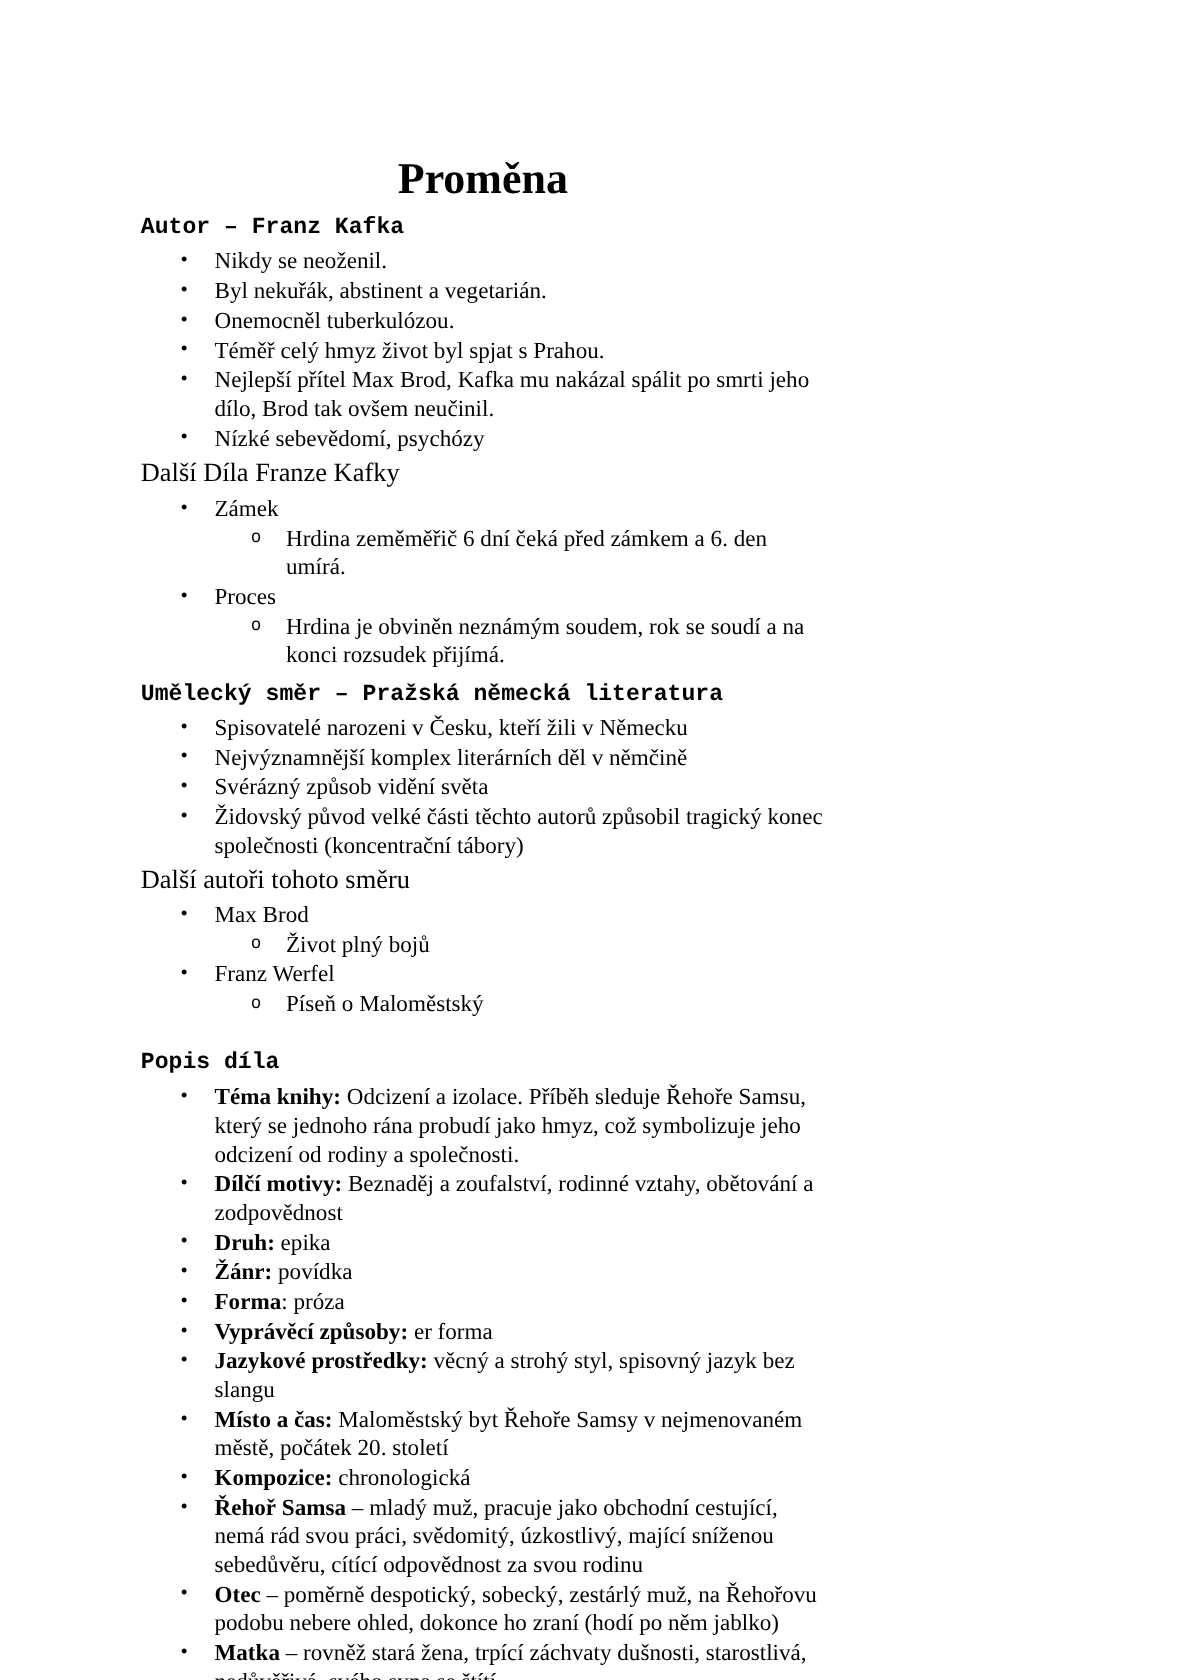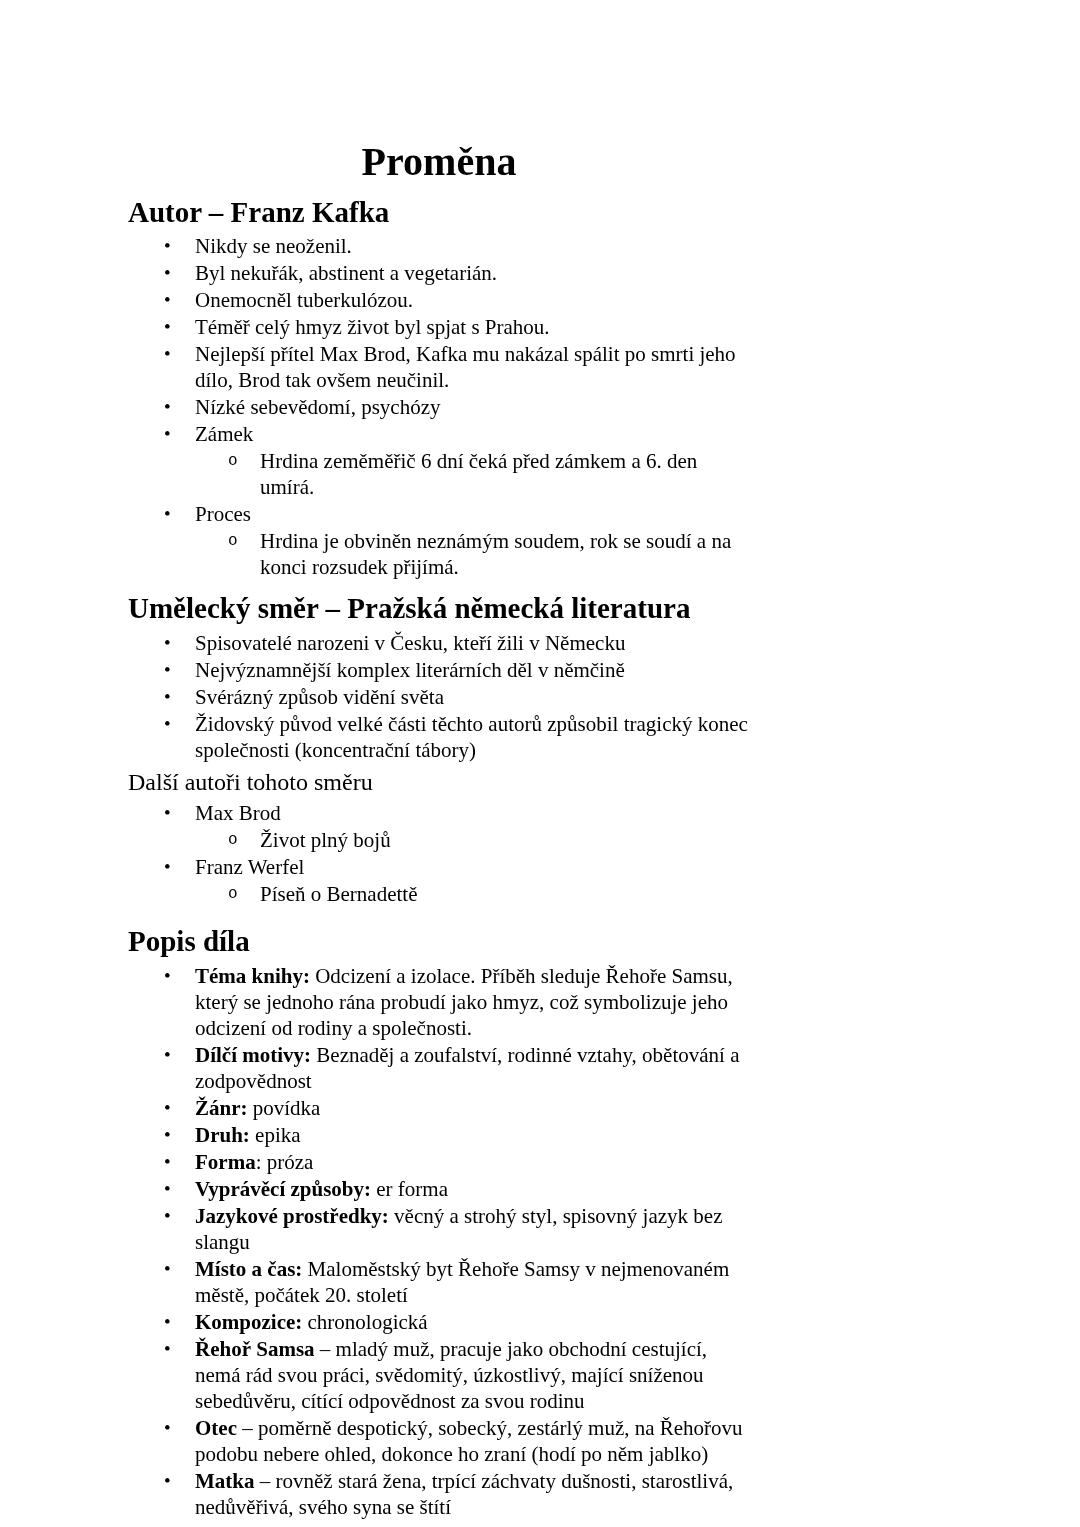--- a/index.html
+++ b/index.html
@@ -13,27 +13,28 @@
     padding: 140px 110px 60px 128px;
   }
   h1.title {
     margin: 0 0 2px 0;
     text-align: center;
     font-size: 40px;
     font-weight: 700;
     line-height: 1.1;
   }
   h2.sec {
-    font-size: 29px;
+    font-size: 21px;
     font-weight: 700;
     margin: 12px 0 4px 0;
     line-height: 1.15;
+    font-family: Liberation Mono, monospace;
   }
   h2.sec.spaced { margin-top: 34px; }
-  h2.sec.spaced-sm { margin-top: 18px; }
+  h2.sec.spaced-sm { margin-top: 30px; }
   h3.sub {
     font-size: 24px;
     font-weight: 400;
     margin: 6px 0 4px 0;
     line-height: 1.15;
   }
   .list { margin: 0; }
   .li {
     position: relative;
     font-size: 21px;
@@ -69,49 +70,50 @@
   <h2 class="sec">Autor – Franz Kafka</h2>
   <div class="list">
     <div class="li lvl1"><span>Nikdy se neoženil.</span></div>
     <div class="li lvl1"><span>Byl nekuřák, abstinent a vegetarián.</span></div>
     <div class="li lvl1"><span>Onemocněl tuberkulózou.</span></div>
     <div class="li lvl1"><span>Téměř celý hmyz život byl spjat s Prahou.</span></div>
     <div class="li lvl1"><span>Nejlepší přítel Max Brod, Kafka mu nakázal spálit po smrti jeho dílo, Brod tak ovšem neučinil.</span></div>
     <div class="li lvl1"><span>Nízké sebevědomí, psychózy</span></div>
   </div>
 
+  <h3 class="sub">Další Díla Franze Kafky</h3>
   <div class="list">
     <div class="li lvl1"><span>Zámek</span></div>
     <div class="li lvl2"><span>Hrdina zeměměřič 6 dní čeká před zámkem a 6. den umírá.</span></div>
     <div class="li lvl1"><span>Proces</span></div>
     <div class="li lvl2"><span>Hrdina je obviněn neznámým soudem, rok se soudí a na konci rozsudek přijímá.</span></div>
   </div>
 
   <h2 class="sec">Umělecký směr – Pražská německá literatura</h2>
   <div class="list">
     <div class="li lvl1"><span>Spisovatelé narozeni v Česku, kteří žili v Německu</span></div>
     <div class="li lvl1"><span>Nejvýznamnější komplex literárních děl v němčině</span></div>
     <div class="li lvl1"><span>Svérázný způsob vidění světa</span></div>
     <div class="li lvl1"><span>Židovský původ velké části těchto autorů způsobil tragický konec společnosti (koncentrační tábory)</span></div>
   </div>
 
   <h3 class="sub">Další autoři tohoto směru</h3>
   <div class="list">
     <div class="li lvl1"><span>Max Brod</span></div>
     <div class="li lvl2"><span>Život plný bojů</span></div>
     <div class="li lvl1"><span>Franz Werfel</span></div>
-    <div class="li lvl2"><span>Píseň o Bernadettě</span></div>
+    <div class="li lvl2"><span>Píseň o Maloměstský</span></div>
   </div>
 
   <h2 class="sec spaced-sm">Popis díla</h2>
   <div class="list">
     <div class="li lvl1"><b class="term">Téma knihy:</b><span> Odcizení a izolace. Příběh sleduje Řehoře Samsu, který se jednoho rána probudí jako hmyz, což symbolizuje jeho odcizení od rodiny a společnosti.</span></div>
     <div class="li lvl1"><b class="term">Dílčí motivy:</b><span> Beznaděj a zoufalství, rodinné vztahy, obětování a zodpovědnost</span></div>
+    <div class="li lvl1"><b class="term">Druh:</b><span> epika</span></div>
     <div class="li lvl1"><b class="term">Žánr:</b><span> povídka</span></div>
-    <div class="li lvl1"><b class="term">Druh:</b><span> epika</span></div>
     <div class="li lvl1"><b class="term">Forma</b><span>: próza</span></div>
     <div class="li lvl1"><b class="term">Vyprávěcí způsoby:</b><span> er forma</span></div>
     <div class="li lvl1"><b class="term">Jazykové prostředky:</b><span> věcný a strohý styl, spisovný jazyk bez slangu</span></div>
     <div class="li lvl1"><b class="term">Místo a čas:</b><span> Maloměstský byt Řehoře Samsy v nejmenovaném městě, počátek 20. století</span></div>
     <div class="li lvl1"><b class="term">Kompozice:</b><span> chronologická</span></div>
   </div>
 
   <div class="list">
     <div class="li lvl1"><b class="term">Řehoř Samsa</b><span> – mladý muž, pracuje jako obchodní cestující, nemá rád svou práci, svědomitý, úzkostlivý, mající sníženou sebedůvěru, cítící odpovědnost za svou rodinu</span></div>
     <div class="li lvl1"><b class="term">Otec</b><span> – poměrně despotický, sobecký, zestárlý muž, na Řehořovu podobu nebere ohled, dokonce ho zraní (hodí po něm jablko)</span></div>

